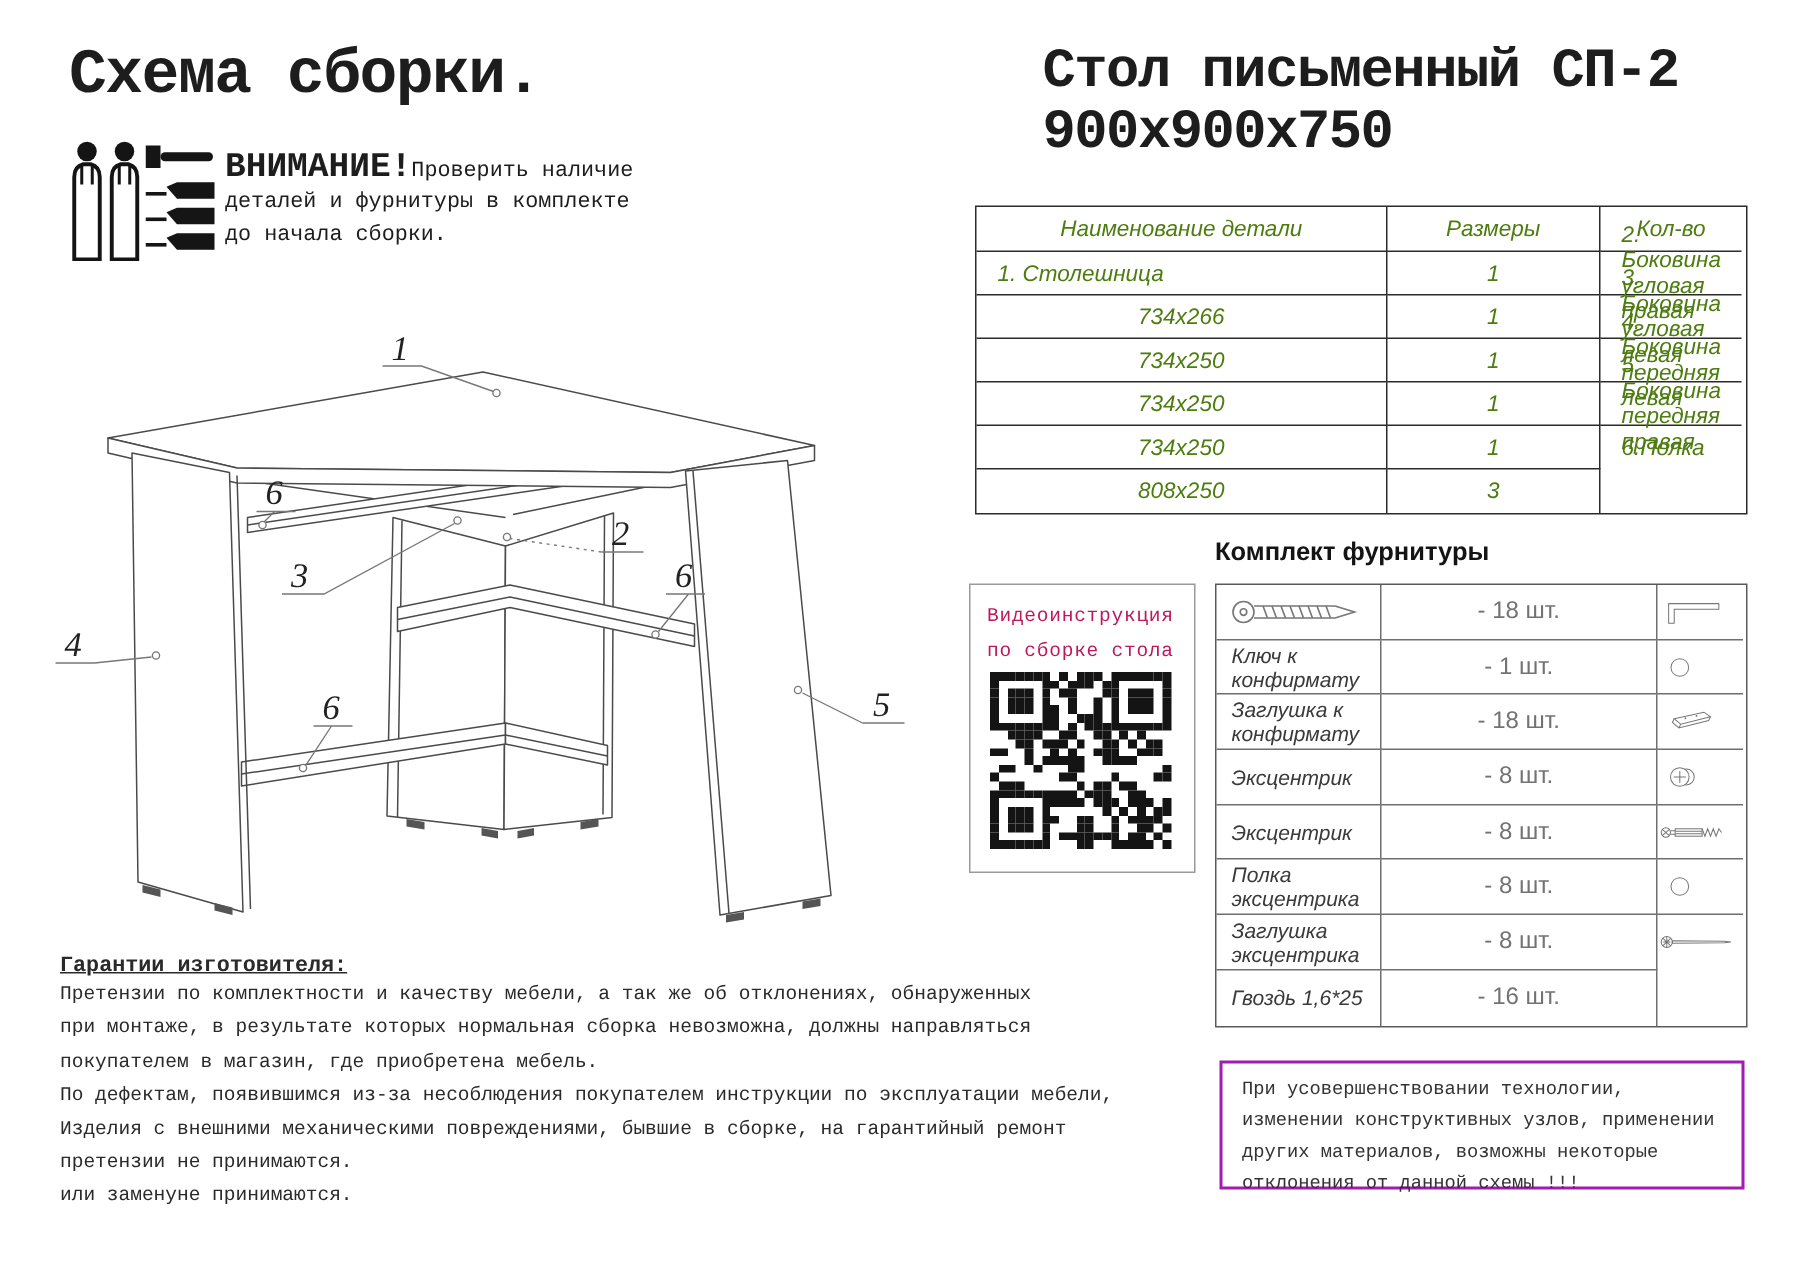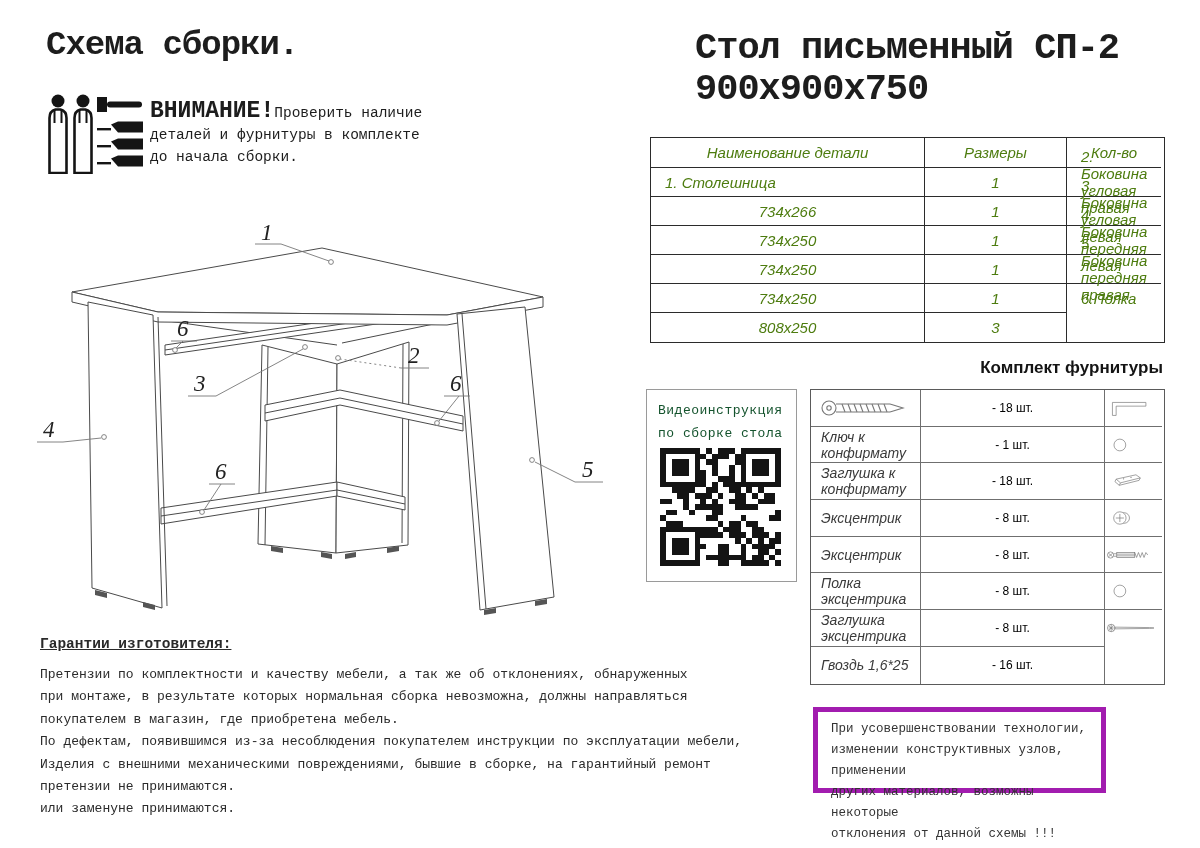--- a/index.html
+++ b/index.html
@@ -1,66 +1,66 @@
 <!DOCTYPE html>
 <html><head>
 <meta charset="utf-8">
 <style>
   html,body{margin:0;padding:0;background:#fff;}
   #page{position:relative;width:1200px;height:848px;background:#fff;overflow:hidden;
         font-family:"Liberation Mono","DejaVu Sans Mono",monospace;color:#1d1d1d;}
   .abs{position:absolute;}
 
   
-  #title-left{left:46px;top:26px;font-size:34px;font-weight:bold;letter-spacing:-1px;}
+  #title-left{left:46px;top:26px;font-size:42px;font-weight:bold;letter-spacing:-1px;}
   #warn-text{left:150px;top:98px;width:320px;}
   #warn-title{font-size:23px;font-weight:bold;}
   #warn-rest{font-size:14.5px;}
   .warn-line{font-size:14.5px;line-height:22px;}
 
   
   #title-right{left:672px;top:28px;font-size:37px;font-weight:bold;line-height:41px;letter-spacing:-1px;margin-left:23px;}
 
   
   #parts-table{left:650px;top:137px;width:513px;border:1.6px solid #2b2b2b;display:grid;
                grid-template-columns:274px 142px 94px;grid-template-rows:30px repeat(6,29px);
                font-family:"Liberation Sans",sans-serif;font-style:italic;font-size:15px;color:#4d7c0f;}
   .pt-cell{border-right:1.2px solid #2b2b2b;border-bottom:1.2px solid #2b2b2b;
            display:flex;align-items:center;justify-content:center;}
   .pt-cell.nm{justify-content:flex-start;padding-left:14px;}
   .pt-cell:nth-child(3n){border-right:none;}
   .pt-cell:nth-last-child(-n+3){border-bottom:none;}
 
   
-  #hw-title{left:810px;top:358px;width:353px;text-align:right;font-family:"Liberation Sans",sans-serif;
+  #hw-title{left:810px;top:358px;width:353px;text-align:left;font-family:"Liberation Sans",sans-serif;
             font-weight:bold;font-size:17px;color:#141414;}
   #hw-table{left:810px;top:389px;width:353px;border:1.2px solid #5a5a5a;display:grid;
             grid-template-columns:110px 184px 57px;grid-template-rows:repeat(8,36.7px);
             font-family:"Liberation Sans",sans-serif;color:#3a3a3a;}
   .hw-cell{border-right:1px solid #6f6f6f;border-bottom:1px solid #6f6f6f;
            display:flex;align-items:center;justify-content:center;overflow:hidden;}
   .hw-cell.nm{justify-content:flex-start;padding-left:10px;font-style:italic;font-size:14px;}
-  .hw-cell.qt{font-size:12px;color:#000000;text-align:center;}
+  .hw-cell.qt{font-size:16px;color:#737373;text-align:center;}
   .hw-cell:nth-child(3n){border-right:none;}
   .hw-cell:nth-last-child(-n+3){border-bottom:none;}
 
   
   #qr-box{left:646px;top:389px;width:149px;height:191px;border:1px solid #9a9a9a;}
-  #qr-cap{position:absolute;left:11px;top:9px;font-size:13px;line-height:23px;color:#14532d;letter-spacing:0.5px;}
+  #qr-cap{position:absolute;left:11px;top:9px;font-size:13px;line-height:23px;color:#be185d;letter-spacing:0.5px;}
   #qr-grid{position:absolute;left:13px;top:58px;width:121px;height:118px;display:grid;
            grid-template-columns:repeat(21,1fr);grid-template-rows:repeat(21,1fr);}
   #qr-grid .on{background:#141414;}
 
   
   #warranty{left:40px;top:636px;width:730px;font-size:13px;color:#2a2a2a;}
-  #warranty .head{font-weight:bold;text-decoration:underline;font-size:14.5px;margin-bottom:12px;}
+  #warranty .head{font-weight:bold;text-decoration:underline;font-size:14.5px;margin-bottom:0;}
   #warranty .ln{line-height:22.4px;white-space:nowrap;}
 
   
-  #note-box{left:813px;top:707px;width:293px;height:86px;border:5px solid #a21caf;box-sizing:border-box;
+  #note-box{left:813px;top:707px;width:350px;height:86px;border:2px solid #a21caf;box-sizing:border-box;
             padding:7px 13px;font-size:12.5px;line-height:21px;color:#333;}
 
   svg text.dlbl{font:italic 23px "Liberation Serif",serif;fill:#222;}
 </style>
 </head>
 <body>
 
 <div id="page">
 
   <div class="abs" id="title-left">Схема сборки.</div>

